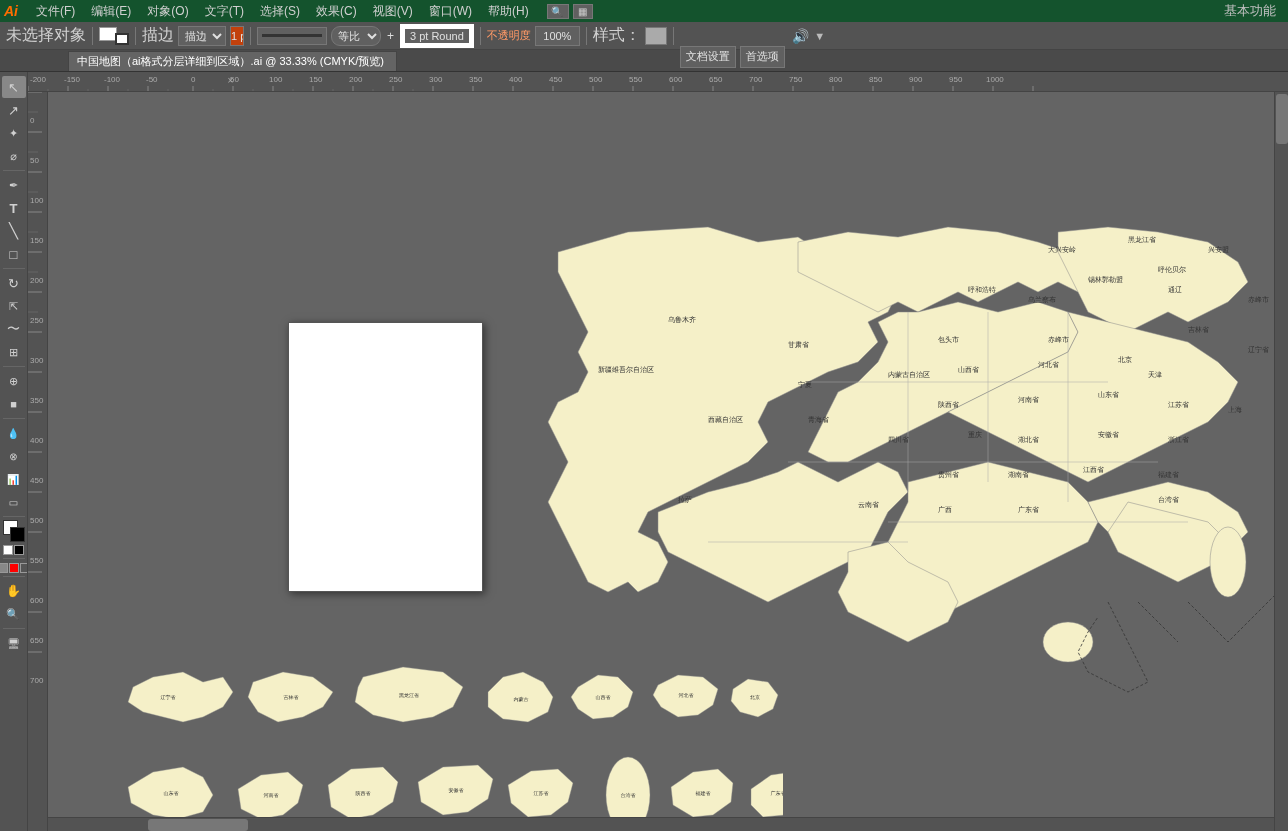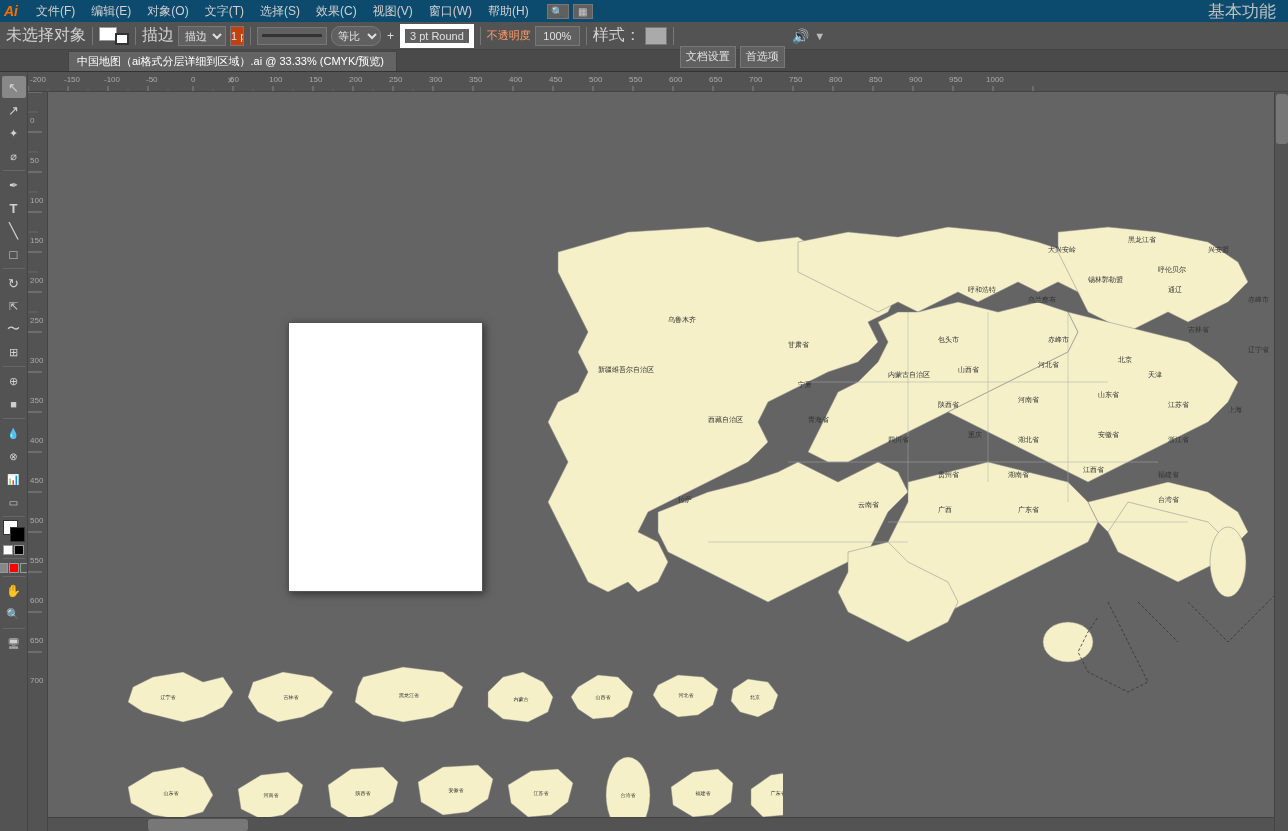--- a/index.html
+++ b/index.html
@@ -11,21 +11,21 @@
       font-size: 12px;
       color: #e0e0e0;
       overflow: hidden;
       position: relative;
     }
 
     
     #menu-bar {
       width: 100%;
       height: 22px;
-      background: #0c4a6e;
+      background: #14532d;
       display: flex;
       align-items: center;
       padding: 0 4px;
       position: absolute;
       top: 0; left: 0;
       z-index: 100;
     }
     #ai-logo {
       font-weight: bold;
       font-size: 14px;
@@ -36,21 +36,21 @@
     .menu-item {
       padding: 2px 8px;
       color: #d0d0d0;
       font-size: 12px;
       cursor: pointer;
       white-space: nowrap;
     }
     #right-menu {
       margin-left: auto;
       color: #c0c0c0;
-      font-size: 17px;
+      font-size: 13px;
       padding-right: 8px;
     }
 
     
     #toolbar {
       width: 100%;
       height: 28px;
       background: #535353;
       position: absolute;
       top: 22px; left: 0;

